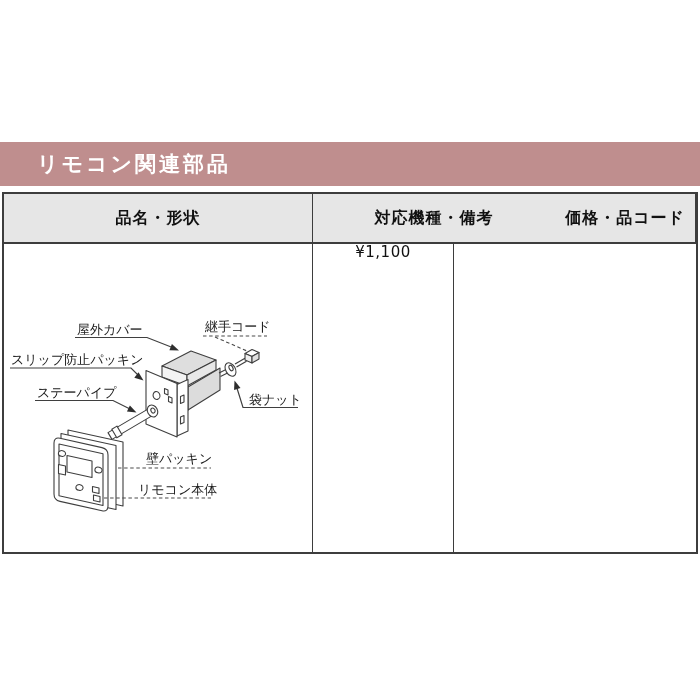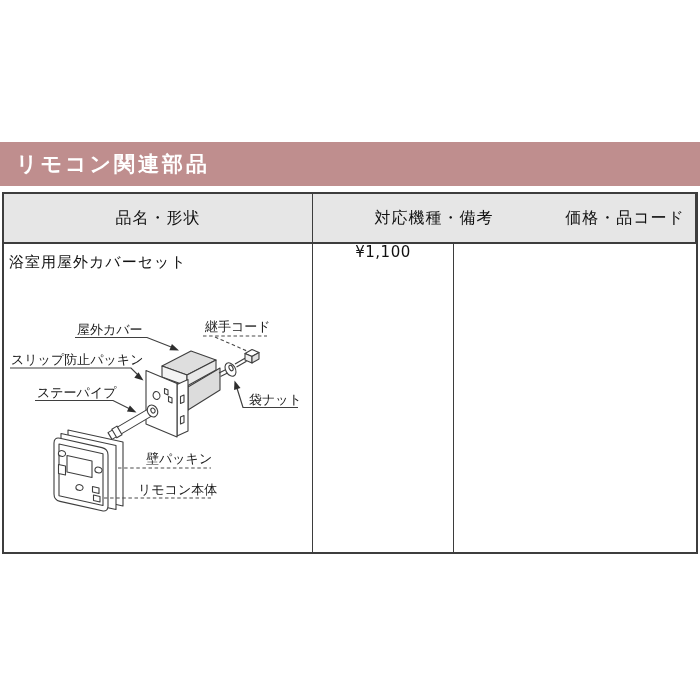--- a/index.html
+++ b/index.html
@@ -10,36 +10,36 @@
   }
   .page{position:absolute;left:0;top:0;width:700px;height:700px;background:#ffffff;}
 
   
   .title-bar{
     position:absolute;left:0;top:142px;width:700px;height:44px;
     background:#bf8e8e;display:flex;align-items:center;
   }
   .title-bar span{
     color:#ffffff;font-size:21px;font-weight:bold;letter-spacing:3px;
-    padding-left:16px;
+    padding-left:37px;
   }
 
   
   .parts-table{
     position:absolute;left:2px;top:192px;width:696px;height:362px;
     box-sizing:border-box;border:2px solid #3d3d3d;
     display:flex;flex-direction:column;background:#ffffff;
   }
   .thead{
     height:48px;flex:0 0 48px;display:flex;background:#e6e6e6;
     border-bottom:2px solid #3d3d3d;
   }
   .th{
     display:flex;align-items:center;justify-content:center;
-    font-size:16px;font-weight:normal;color:#111;letter-spacing:1px;
+    font-size:16px;font-weight:bold;color:#111;letter-spacing:1px;
     box-sizing:border-box;
   }
   .col1{width:309px;border-right:1.5px solid #3d3d3d;}
   .col2{width:141px;border-right:1.5px solid #3d3d3d;}
   .col3{flex:1;}
   .tbody{flex:1;display:flex;}
   .cell{box-sizing:border-box;position:relative;}
   .product-name{
     position:absolute;left:5px;top:9px;font-size:15px;color:#111;
     letter-spacing:1px;white-space:nowrap;
@@ -70,21 +70,20 @@
   <div class="parts-table">
     <div class="thead">
       <div class="th col1">品名・形状</div>
       <div class="th col3">対応機種・備考</div>
       <div class="th col2">価格・品コード</div>
     </div>
 
     <div class="tbody">
 
       <div class="cell col1">
-        <div class="product-name">浴室用屋外カバーセット</div>
 
         <svg class="diagram" width="309" height="308" viewBox="4 244 309 308">
 
           <g>
             <polygon class="sh" points="68,430 123,442 123,506 68,494" fill="#ffffff"></polygon>
             <polygon class="sh" points="61,433.5 116,445.5 116,509.5 61,497.5" fill="#ffffff"></polygon>
           </g>
 
           <g>
             <path class="sh" fill="#ffffff" d="M60,438.3 L102,447.6 Q108,449 108,455 L108,506 Q108,512 102,510.7 L60,501.4 Q54,500 54,494 L54,443 Q54,437 60,438.3 Z"></path>

